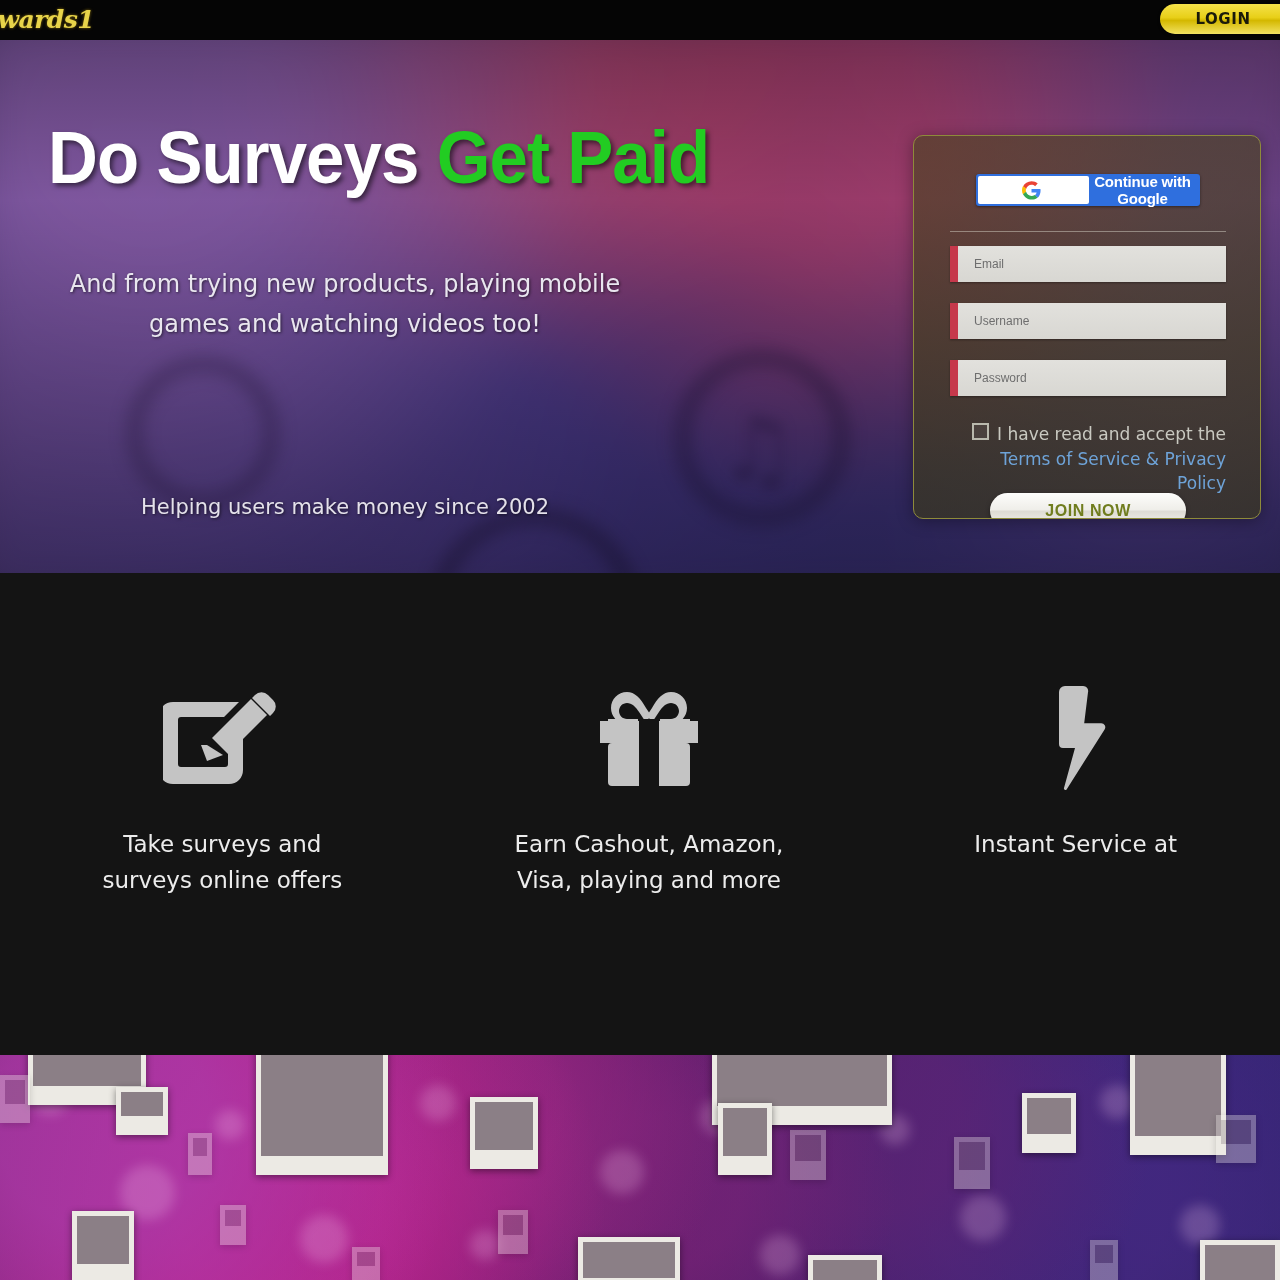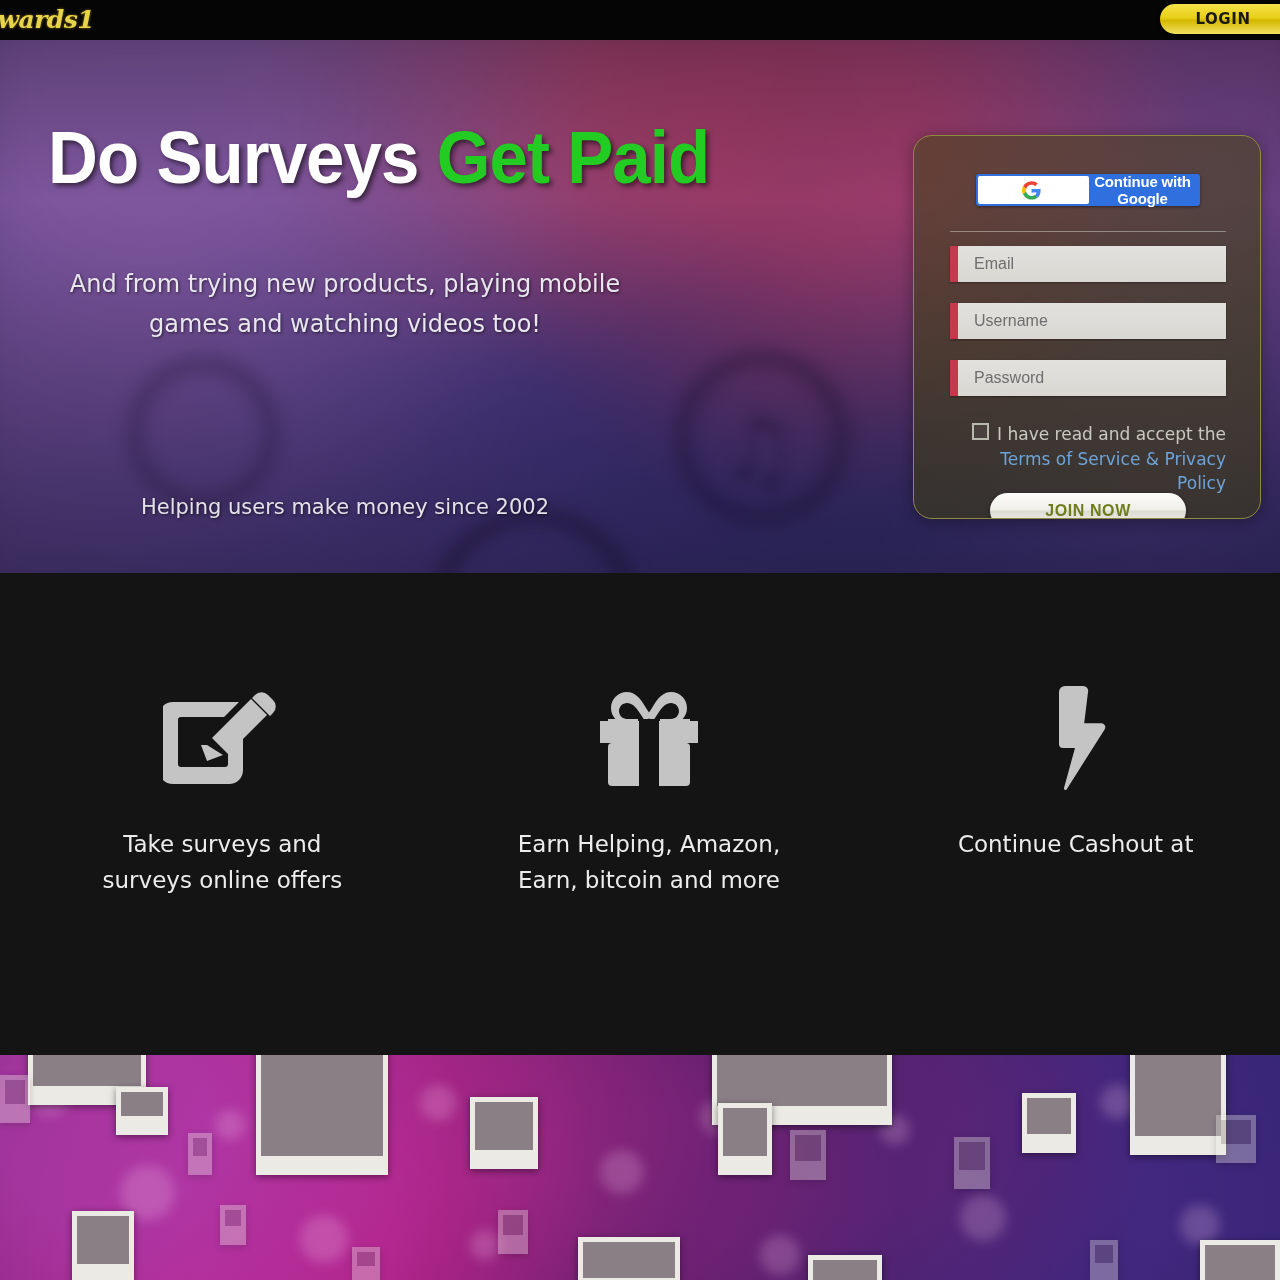--- a/index.html
+++ b/index.html
@@ -99,21 +99,21 @@
     position:absolute; left:40px; top:455px; width:610px;
     text-align:center;
     font-size:21px; color:#e4e1ea;
     text-shadow:1px 1px 3px rgba(0,0,0,.6);
   }
 
   
   .signup {
     position:absolute; left:913px; top:95px;
     width:348px; height:384px;
-    border-radius:19px;
+    border-radius:10px;
     border:1px solid #8e8b3a;
     background:linear-gradient(180deg, rgba(74,68,30,.62) 0%, rgba(66,62,28,.70) 55%, rgba(58,56,26,.66) 100%);
     box-shadow:0 2px 16px rgba(0,0,0,.35);
     overflow:hidden;
   }
   .google-btn {
     position:absolute; left:62px; top:38px;
     width:224px; height:32px;
     background:#2f6fde;
     border-radius:3px;
@@ -138,21 +138,21 @@
     background:rgba(225,225,210,.45);
   }
   .field {
     position:absolute; left:36px; width:276px; height:36px;
     background:linear-gradient(180deg,#e2e1dd 0%, #d8d7d2 100%);
     border-left:8px solid #c6384b;
     display:flex; align-items:center;
     box-shadow:0 1px 2px rgba(0,0,0,.35);
   }
   .field span {
-    padding-left:16px; color:#6e6e6e; font-size:16px;
+    padding-left:16px; color:#6e6e6e; font-size:12px;
     font-family:"Liberation Sans", sans-serif;
   }
   .f-email { top:110px; }
   .f-user  { top:167px; }
   .f-pass  { top:224px; }
 
   .terms {
     position:absolute; left:58px; top:286px; width:254px;
     font-size:17px; line-height:1.45;
     color:#c9c9c1; text-align:right;
@@ -304,33 +304,33 @@
       <div class="feat-icon">
         <svg width="110" height="100" viewBox="0 0 110 100">
           <path d="M33 4 c-9 0 -16 7 -16 16 c0 4 1.6 8 4.3 11 h-7.3 v20 h30 v-20 h-11 c-4.4 0 -8 -3.6 -8 -8 s3.6 -8 8 -8 c4.8 0 8.6 3.6 12.4 9.6 l5.6 8.4 l6.7 -4.4 l-5.7 -8.6 C46.6 10 40.6 4 33 4z"></path>
           <path d="M77 4 c9 0 16 7 16 16 c0 4 -1.6 8 -4.3 11 h7.3 v20 h-30 v-20 h11 c4.4 0 8 -3.6 8 -8 s-3.6 -8 -8 -8 c-4.8 0 -8.6 3.6 -12.4 9.6 l-5.6 8.4 l-6.7 -4.4 l5.7 -8.6 C63.4 10 69.4 4 77 4z"></path>
           <rect x="6" y="33" width="98" height="22"></rect>
           <rect x="14" y="55" width="82" height="43" rx="4"></rect>
           <rect x="45" y="31" width="20" height="69" fill="#141414"></rect>
         </svg>
       </div>
       <div class="feat-text">
-        <div>Earn Helping, Amazon,</div>
-        <div>Earn, bitcoin and more</div>
+        <div>Earn Cashout, Amazon,</div>
+        <div>Visa, playing and more</div>
       </div>
     </div>
 
     <div class="feat">
       <div class="feat-icon">
         <svg width="70" height="108" viewBox="0 0 70 108">
           <path d="M41 2 h-17 a6 6 0 0 0 -6 6 v52 a4 4 0 0 0 4 4 h12 l-11 40 a1.5 1.5 0 0 0 2.6 1.4 l38 -60 a4 4 0 0 0 -3.4 -6.2 h-17 l3.8 -31 a5 5 0 0 0 -5 -6.2z"></path>
         </svg>
       </div>
       <div class="feat-text">
-        <div>Continue Cashout at</div>
+        <div>Instant Service at</div>
       </div>
     </div>
 
   </div>
 </div>
 
 <div class="collage">
   <div class="bokeh" style="left:30px;  top:20px;  width:40px; height:40px;"></div>
   <div class="bokeh" style="left:120px; top:110px; width:55px; height:55px;"></div>
   <div class="bokeh" style="left:215px; top:55px;  width:30px; height:30px;"></div>

